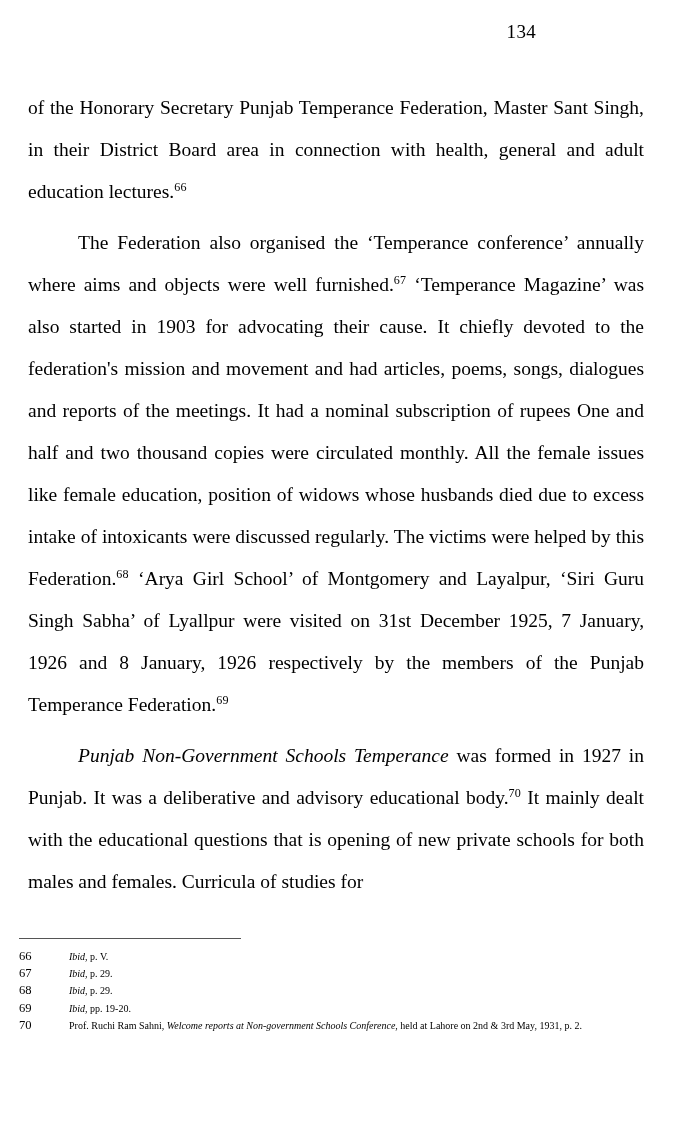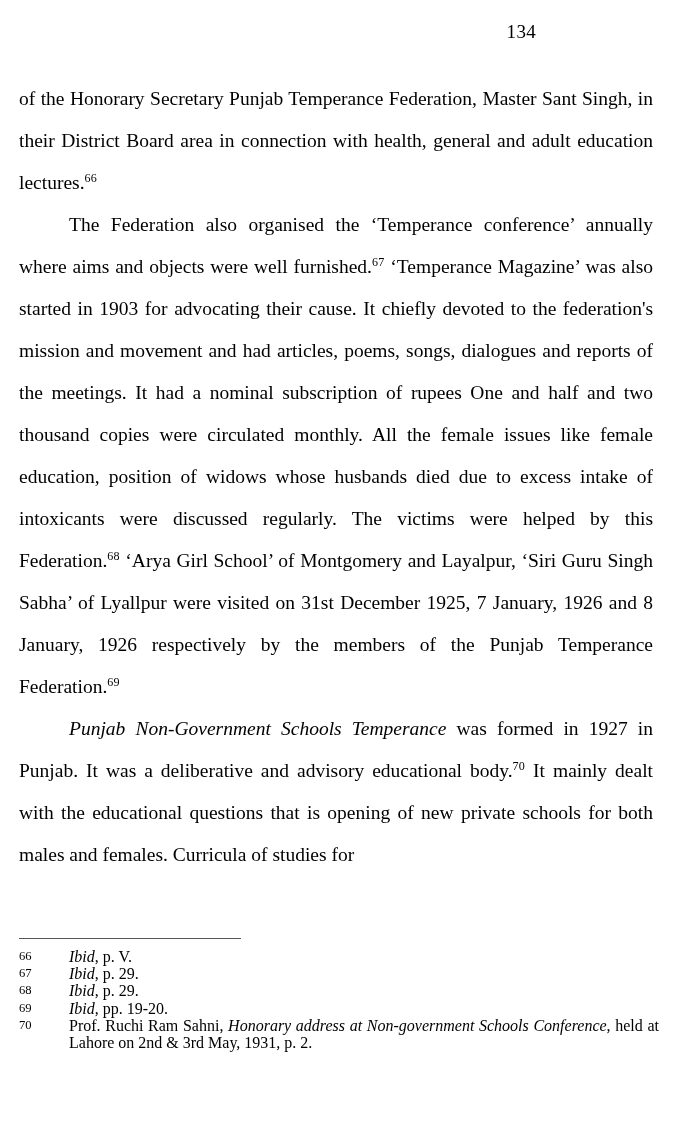--- a/index.html
+++ b/index.html
@@ -34,21 +34,21 @@
     position: absolute;
     left: 19px;
     top: 78px;
     width: 634px;
     font-size: 19.5px;
     line-height: 42px;
     text-align: justify;
     text-justify: inter-word;
   }
   .body-text p {
-    margin: 0;
+    margin: 9px;
     text-align: justify;
     font-family: Liberation Serif, serif;
   }
   .body-text p.indent {
     text-indent: 50px;
   }
   .body-text p.noindent {
     text-indent: 0;
   }
   sup.fn {
@@ -85,21 +85,21 @@
   .footnote-num {
     width: 50px;
     flex: 0 0 50px;
     font-size: 12.6px;
     line-height: 17.2px;
   }
   .footnote-body {
     flex: 1 1 auto;
     text-align: justify;
     text-justify: inter-word;
-    font-size: 16px;
+    font-size: 10px;
     line-height: 17.2px;
   }
 </style>
 </head>
 <body>
 
 <div class="page">
 
   <div class="page-number">134</div>
 
@@ -123,18 +123,18 @@
         <div class="footnote">
           <div class="footnote-num">68</div>
           <div class="footnote-body"><span class="ital">Ibid</span><span>, p. 29.</span></div>
         </div>
         <div class="footnote">
           <div class="footnote-num">69</div>
           <div class="footnote-body"><span class="ital">Ibid</span><span>, pp. 19-20.</span></div>
         </div>
         <div class="footnote">
           <div class="footnote-num">70</div>
-          <div class="footnote-body"><span>Prof. Ruchi Ram Sahni, </span><span class="ital">Honorary address at Non-government Schools Conference</span><span>, held at Lahore on 2nd &amp; 3rd May, 1931, p. 2.</span></div>
+          <div class="footnote-body"><span>Prof. Ruchi Ram Sahni, </span><span class="ital">Welcome reports at Non-government Schools Conference</span><span>, held at Lahore on 2nd &amp; 3rd May, 1931, p. 2.</span></div>
         </div>
       </div>
   </div>
 
 </div>
 
 </body></html>

